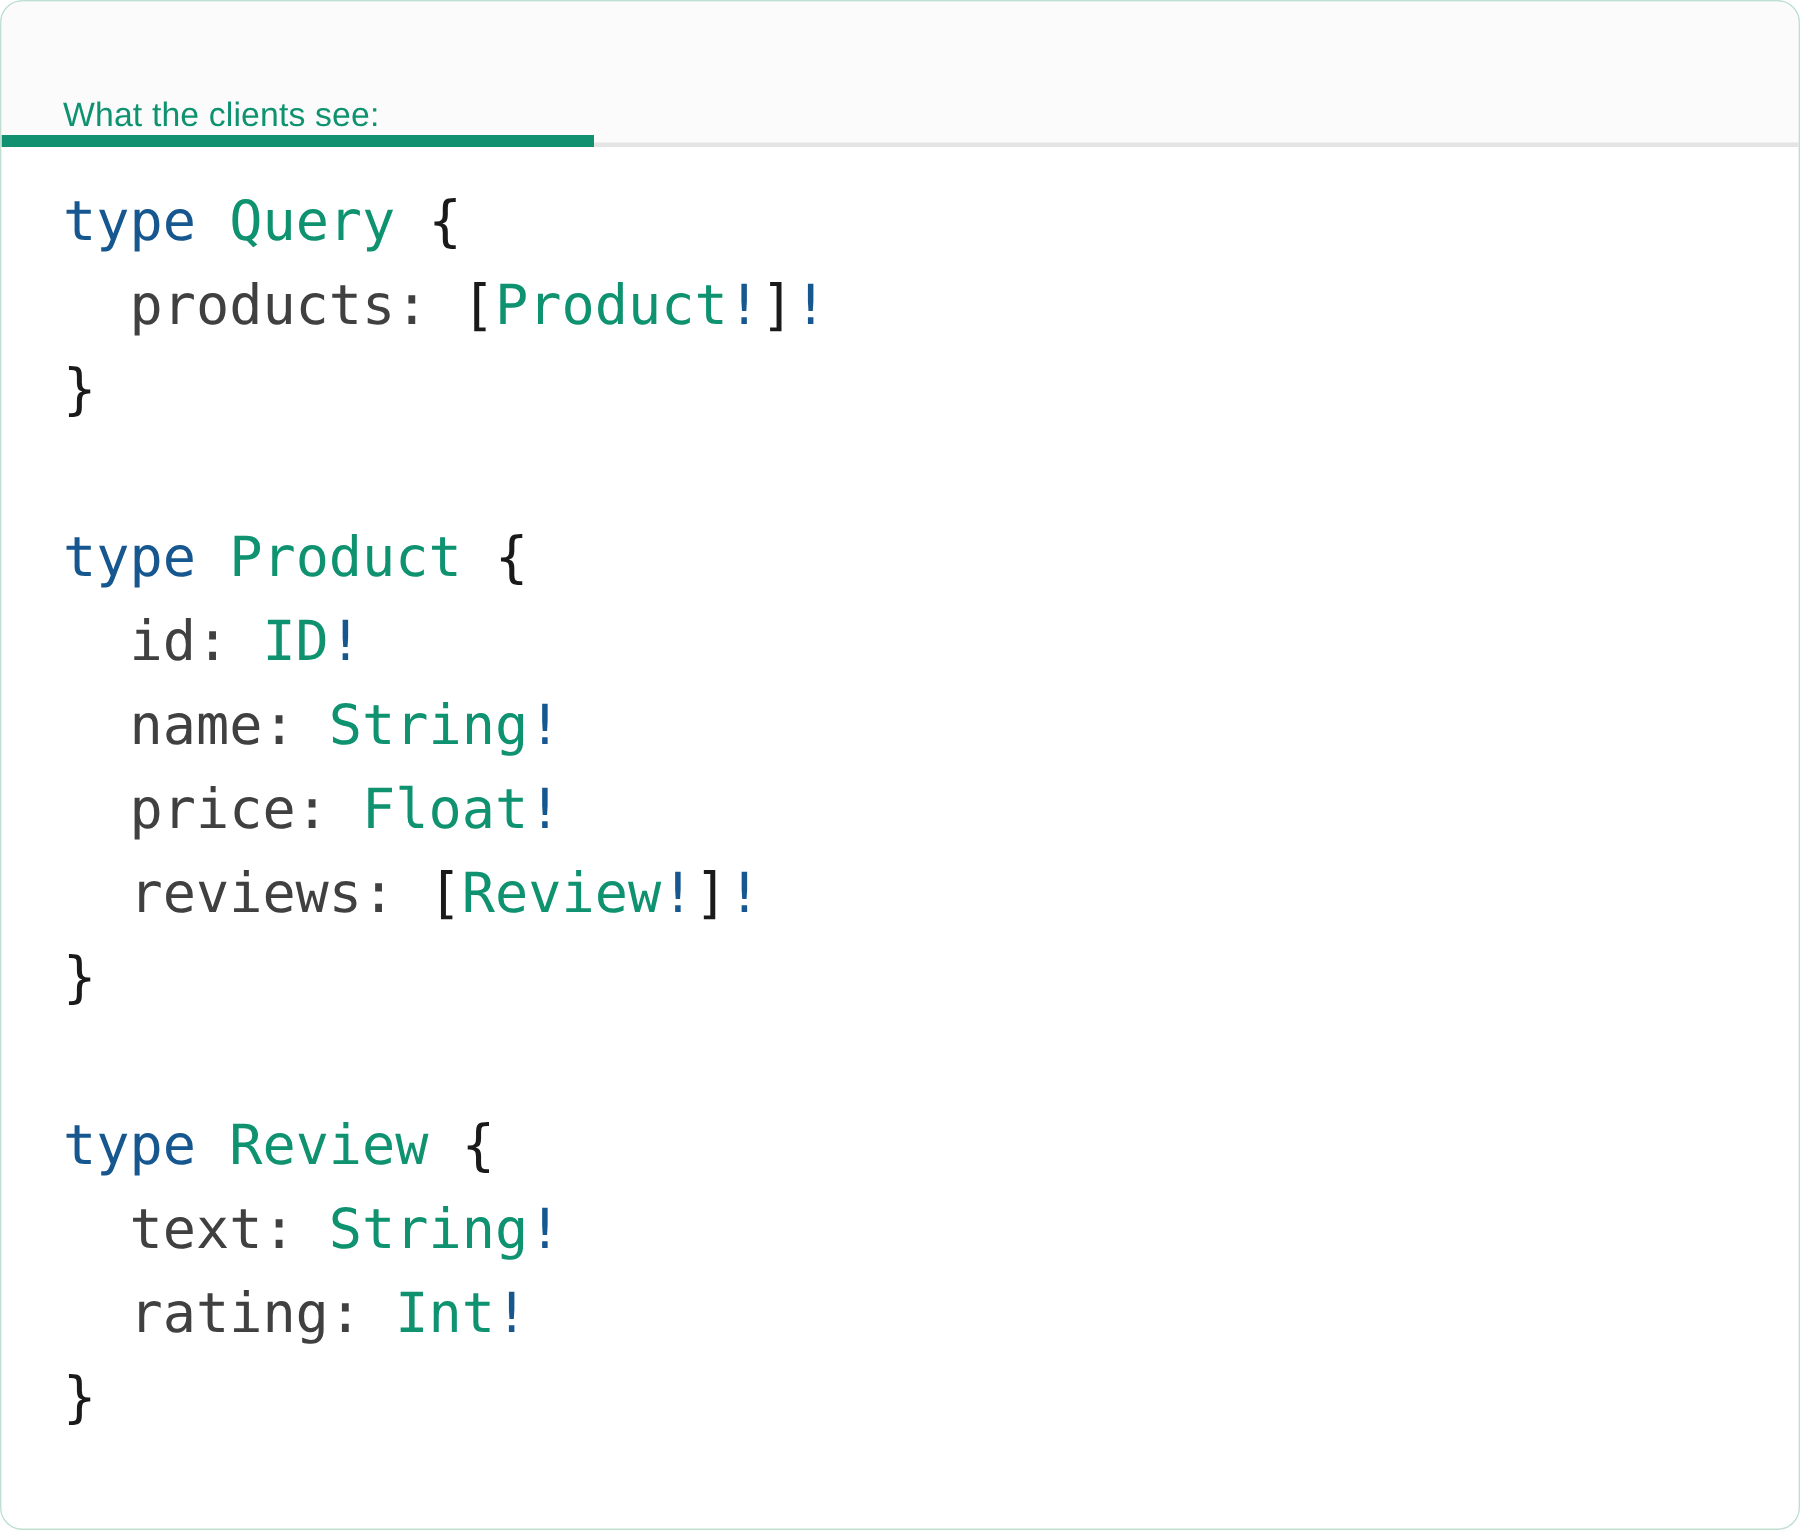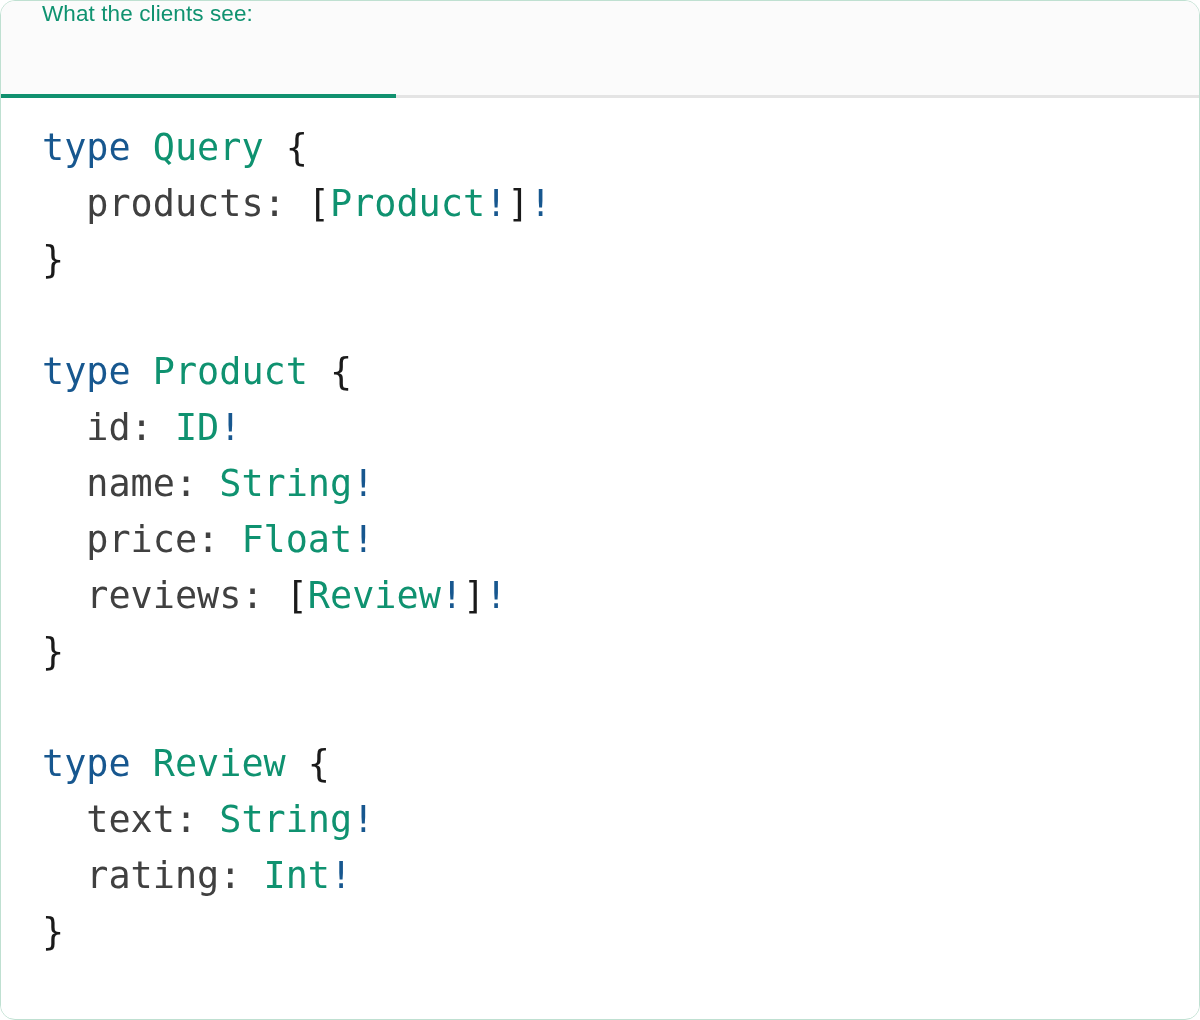--- a/index.html
+++ b/index.html
@@ -35,23 +35,23 @@
     background: #fbfbfb;
     border-bottom: 3px solid #e4e4e4;
     display: flex;
     align-items: center;
   }
   .tab {
     box-sizing: border-box;
     height: 97px;
     width: 395px;
     display: flex;
-    align-items: flex-start;
+    align-items: flex-end;
     padding-left: 41px;
-    border-bottom: 4px solid #3b82f6;
+    border-bottom: 8px solid #3b82f6;
     margin-bottom: -3px;
     background: transparent;
   }
   .tab-label {
     font-family: "Liberation Sans", sans-serif;
     font-size: 22.5px;
     font-weight: 400;
     color: #0f9270;
     letter-spacing: 0.1px;
     white-space: nowrap;

